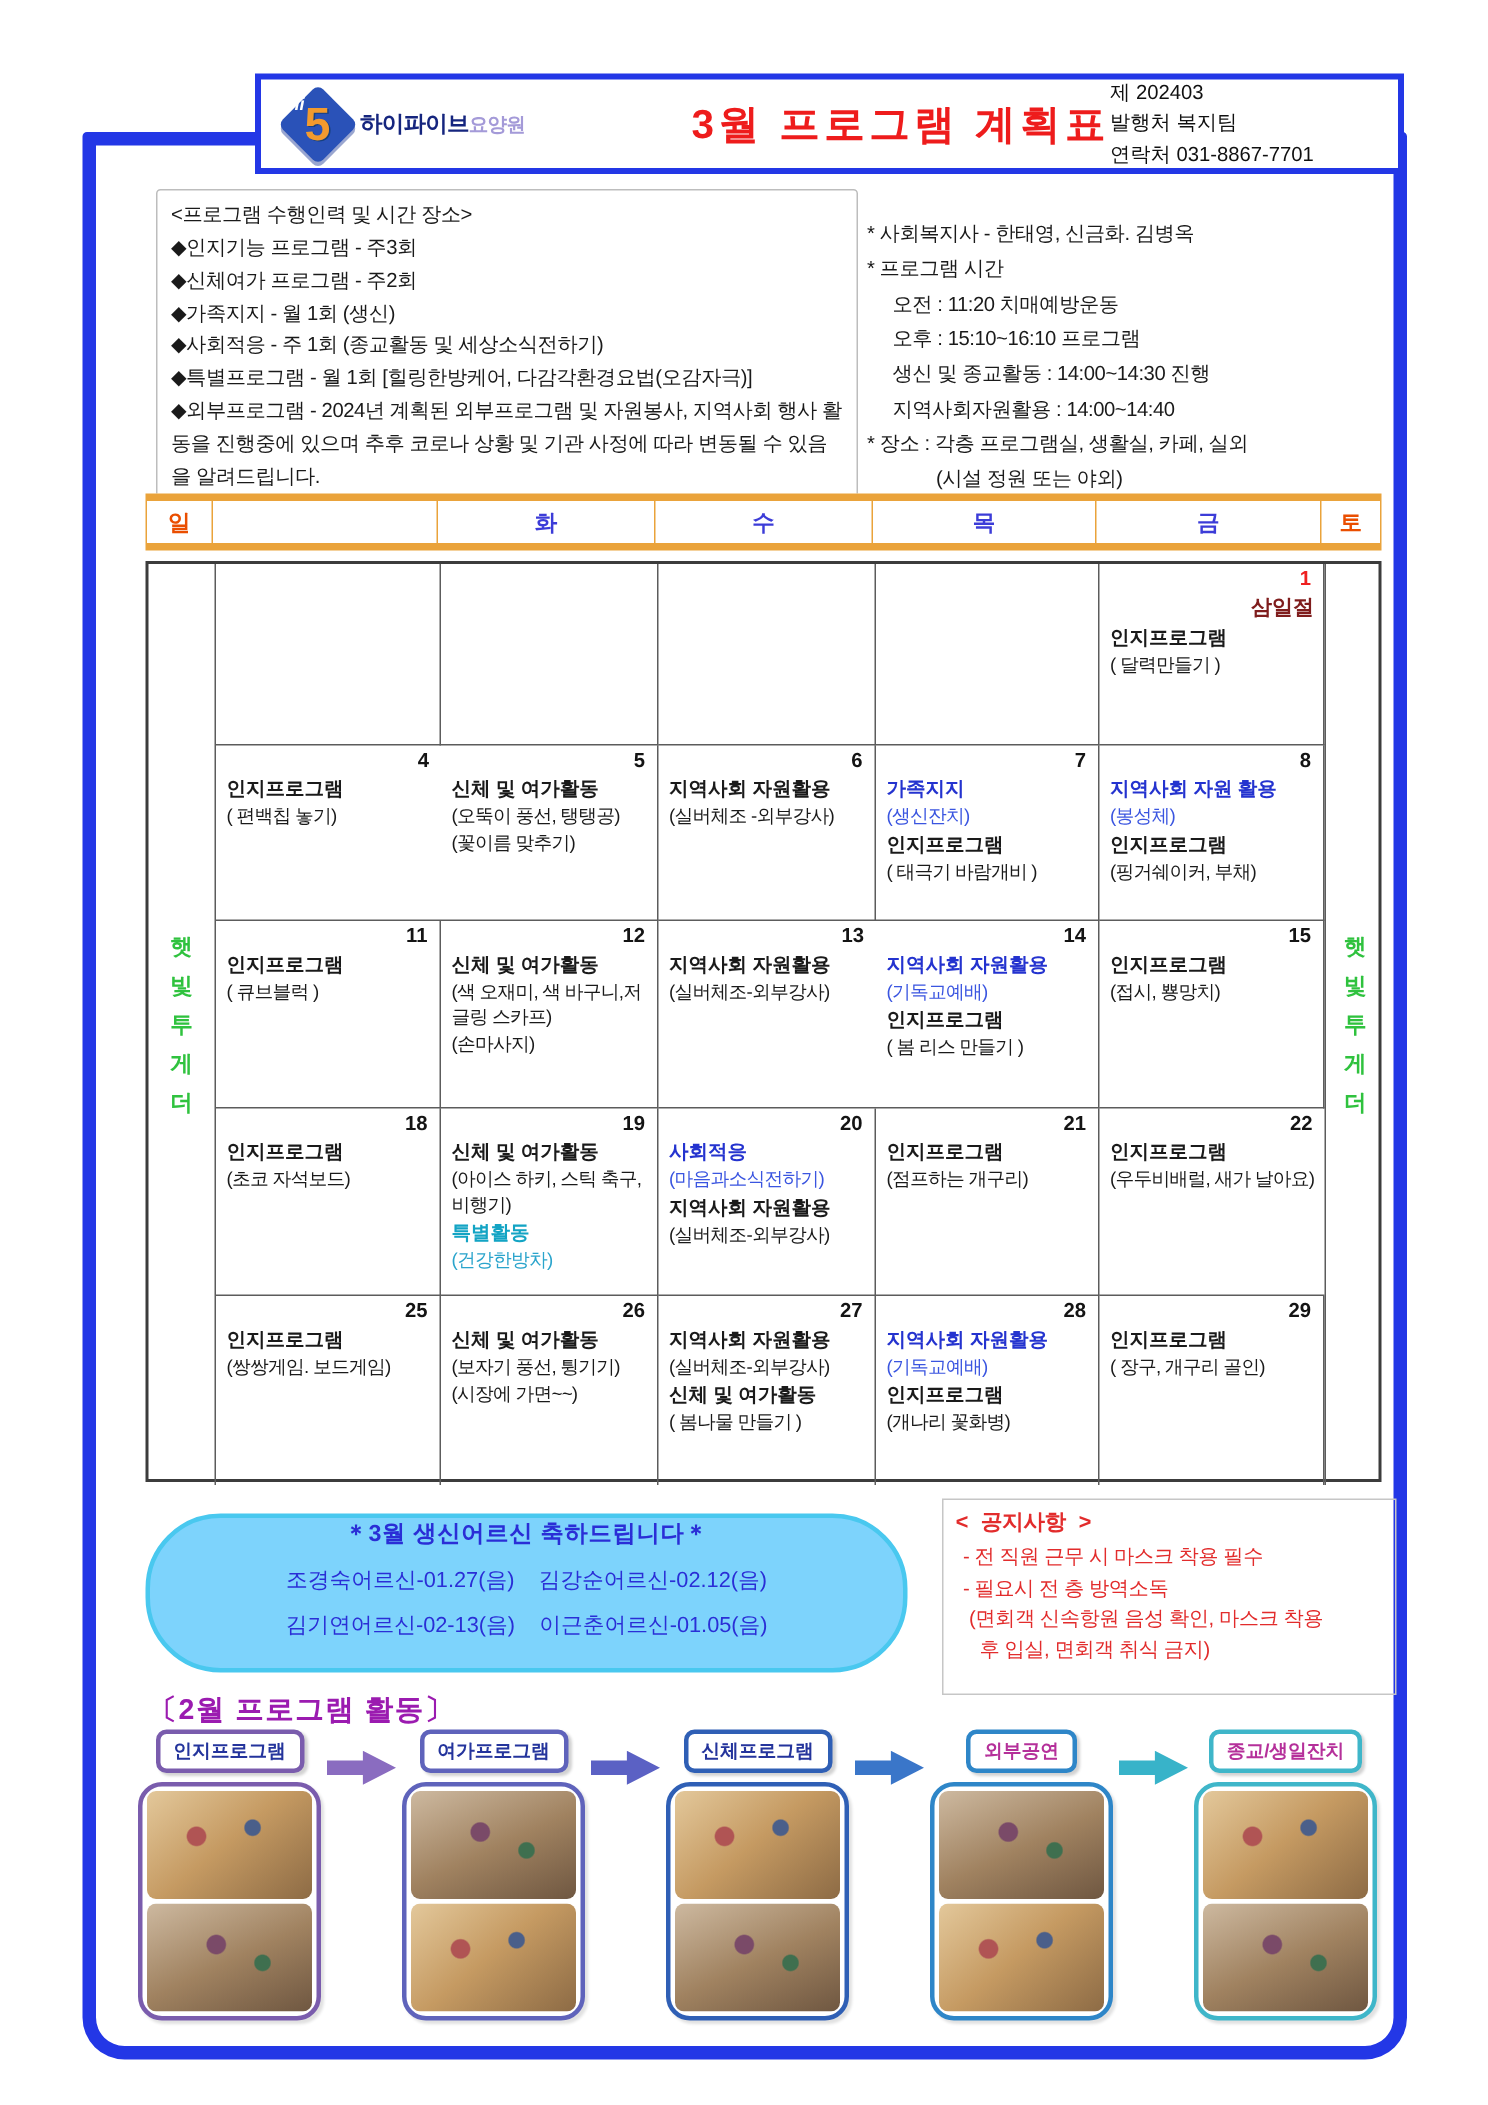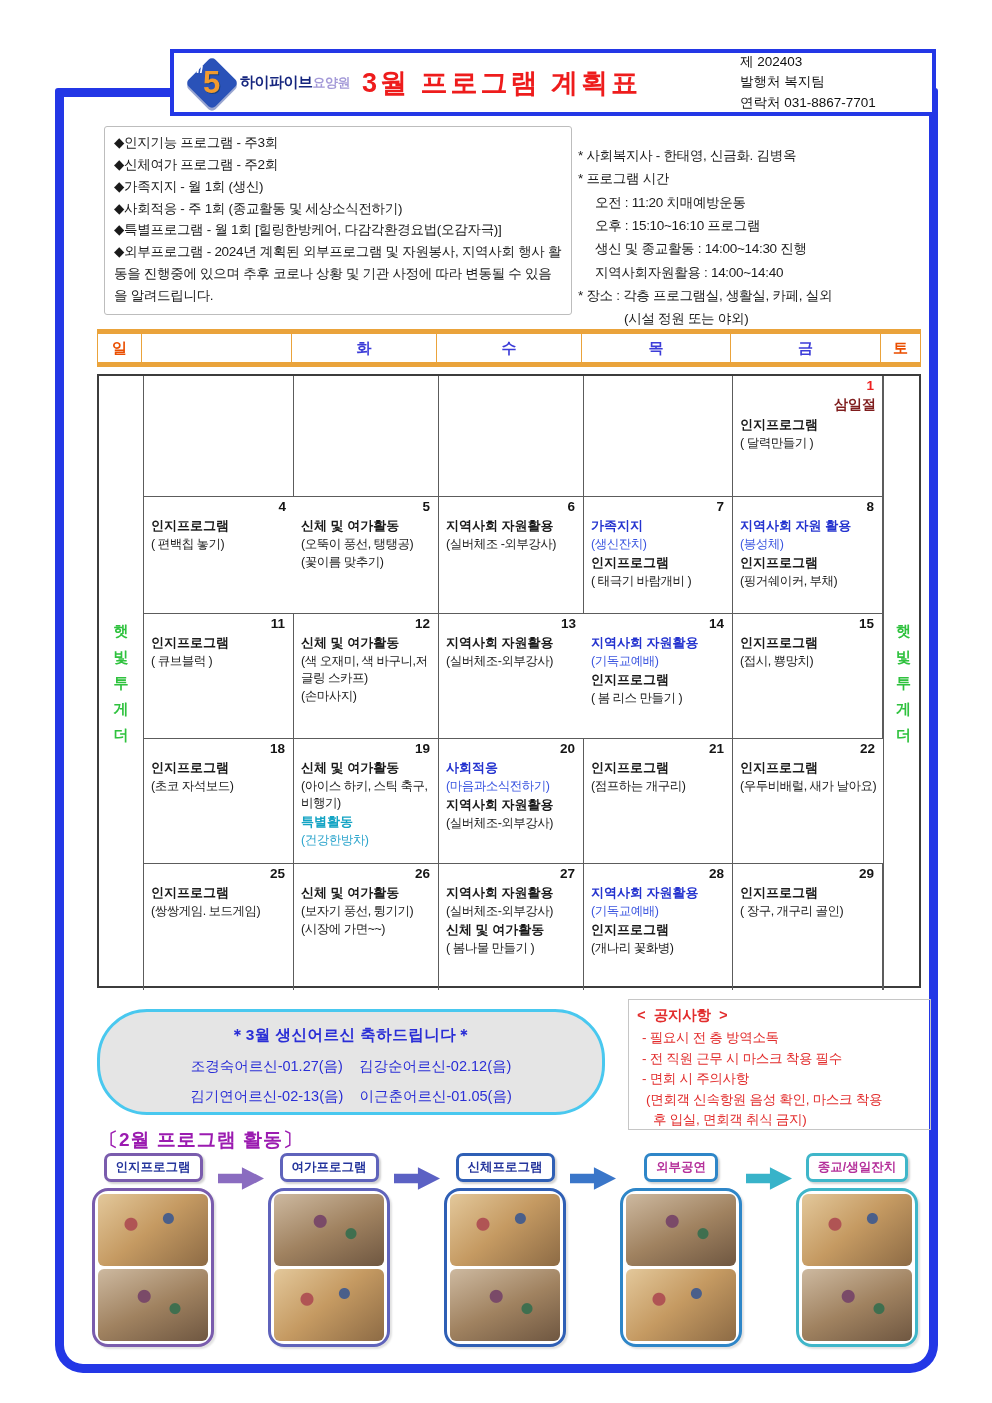--- a/index.html
+++ b/index.html
@@ -12,21 +12,21 @@
               border:4px solid #2337e6;box-sizing:border-box;display:flex;align-items:center;z-index:3;}
   .logo{display:flex;align-items:center;margin-left:10px;width:178px;flex:none;}
   .diamond-wrap{position:relative;width:56px;height:56px;flex:none;}
   .diamond{position:absolute;left:9px;top:9px;width:38px;height:38px;background:#2a52b8;
            border-radius:5px;transform:rotate(45deg);box-shadow:2px 2px 0 #9aa6d0;}
   .logo-hi{position:absolute;left:7px;top:7px;color:#fff;font-style:italic;font-weight:bold;font-size:12px;z-index:2;}
   .logo-five{position:absolute;left:19px;top:10px;color:#f29a2e;font-weight:bold;font-size:31px;z-index:2;
              text-shadow:1px 1px 0 #17407e;}
   .logo-name{font-weight:bold;color:#15257e;font-size:15px;letter-spacing:-0.5px;}
   .logo-suffix{color:#a49ad8;font-size:13px;font-weight:bold;letter-spacing:-0.5px;}
-  .title{flex:1;text-align:left;color:#ee1c1c;font-weight:bold;font-size:27px;letter-spacing:3px;}
+  .title{flex:1;text-align:right;color:#ee1c1c;font-weight:bold;font-size:27px;letter-spacing:3px;}
   .meta{width:188px;font-size:13.5px;color:#101010;line-height:1.5;flex:none;margin-right:4px;}
   
   .info-left{position:absolute;left:104px;top:126px;width:468px;border:1px solid #bdbdbd;border-radius:3px;
              box-sizing:border-box;padding:5px 9px 7px;font-size:13.5px;line-height:1.62;letter-spacing:-0.3px;}
   .info-right{position:absolute;left:578px;top:144px;width:350px;font-size:13.5px;line-height:1.73;letter-spacing:-0.3px;}
   .ir-i1{padding-left:17px;}
   .ir-i2{padding-left:46px;}
   
   .cal-head{position:absolute;left:97px;top:329px;width:824px;height:38px;
             border-top:5px solid #eaa33b;border-bottom:5px solid #eaa33b;box-sizing:border-box;
@@ -50,21 +50,21 @@
   .day-num.red{color:#ee2020;}
   .holiday{text-align:right;color:#7f1d1d;font-weight:bold;font-size:14px;line-height:1.3;margin-bottom:3px;}
   .it{font-size:12.5px;line-height:1.38;color:#1a1a1a;letter-spacing:-0.5px;margin:1px 0;}
   .it.b{font-weight:bold;font-size:13px;letter-spacing:0px;}
   .it.bb{font-weight:bold;font-size:13px;color:#2433cf;letter-spacing:0px;}
   .it.nb{color:#3a55e0;}
   .it.bt{font-weight:bold;font-size:13px;color:#13a4c4;letter-spacing:0px;}
   .it.nt{color:#2aa4cc;}
   
   .birthday{position:absolute;left:97px;top:1009px;width:508px;height:106px;border:3px solid #49c8ef;
-            border-radius:50px;box-sizing:border-box;text-align:center;color:#2a2ed6;padding-top:13px;background:#e5e5e5;}
+            border-radius:50px;box-sizing:border-box;text-align:center;color:#2a2ed6;background:#7dd3fc;}
   .bd-title{font-weight:bold;font-size:15.5px;letter-spacing:0.5px;}
   .bd-row{font-weight:normal;font-size:14.5px;margin-top:11px;white-space:pre;}
   .notice{position:absolute;left:628px;top:999px;width:303px;height:131px;border:1px solid #c6c6c6;
           box-sizing:border-box;padding:5px 8px;color:#e22c2c;font-size:13.5px;line-height:1.52;letter-spacing:-0.3px;}
   .nt-title{font-weight:bold;font-size:14.5px;margin-bottom:1px;font-family:Liberation Mono, monospace;}
   .nt-i0{padding-left:5px;}
   .nt-i1{padding-left:9px;}
   .nt-i2{padding-left:16px;}
   
   .feb-title{position:absolute;left:99px;top:1127px;color:#9b1bb0;font-weight:bold;font-size:19px;letter-spacing:1px;}
@@ -103,20 +103,21 @@
     </div>
     <div class="title">3월 프로그램 계획표</div>
     <div class="meta">
       <div>제 202403</div>
       <div>발행처 복지팀</div>
       <div>연락처 031-8867-7701</div>
     </div>
   </div>
 
   <div class="info-left">
+    <div>&lt;프로그램 수행인력 및 시간 장소&gt;</div>
     <div>
         <div>◆인지기능 프로그램 - 주3회</div>
         <div>◆신체여가 프로그램 - 주2회</div>
         <div>◆가족지지 - 월 1회 (생신)</div>
         <div>◆사회적응 - 주 1회 (종교활동 및 세상소식전하기)</div>
         <div>◆특별프로그램 - 월 1회 [힐링한방케어, 다감각환경요법(오감자극)]</div>
         <div>◆외부프로그램 - 2024년 계획된 외부프로그램 및 자원봉사, 지역사회 행사 활동을 진행중에 있으며 추후 코로나 상황 및 기관 사정에 따라 변동될 수 있음을 알려드립니다.</div>
       </div>
   </div>
 
@@ -295,23 +296,22 @@
 
   <div class="birthday">
     <div class="bd-title">＊3월 생신어르신 축하드립니다＊</div>
     <div class="bd-row">조경숙어르신-01.27(음)    김강순어르신-02.12(음)</div>
     <div class="bd-row">김기연어르신-02-13(음)    이근춘어르신-01.05(음)</div>
   </div>
 
   <div class="notice">
     <div class="nt-title">&lt; 공지사항 &gt;</div>
     <div>
+        <div class="nt-i0">- 전 직원 근무 시 마스크 착용 필수</div>
         <div class="nt-i0">- 필요시 전 층 방역소독</div>
-        <div class="nt-i0">- 전 직원 근무 시 마스크 착용 필수</div>
-        <div class="nt-i0">- 면회 시 주의사항</div>
         <div class="nt-i1">(면회객 신속항원 음성 확인, 마스크 착용</div>
         <div class="nt-i2">후 입실, 면회객 취식 금지)</div>
       </div>
   </div>
 
   <div class="feb-title">〔2월 프로그램 활동〕</div>
 
   <div class="strip">
       <div class="group">
         <div class="pill" style="border-color: rgb(122, 92, 173); color: rgb(36, 52, 156);">인지프로그램</div>

